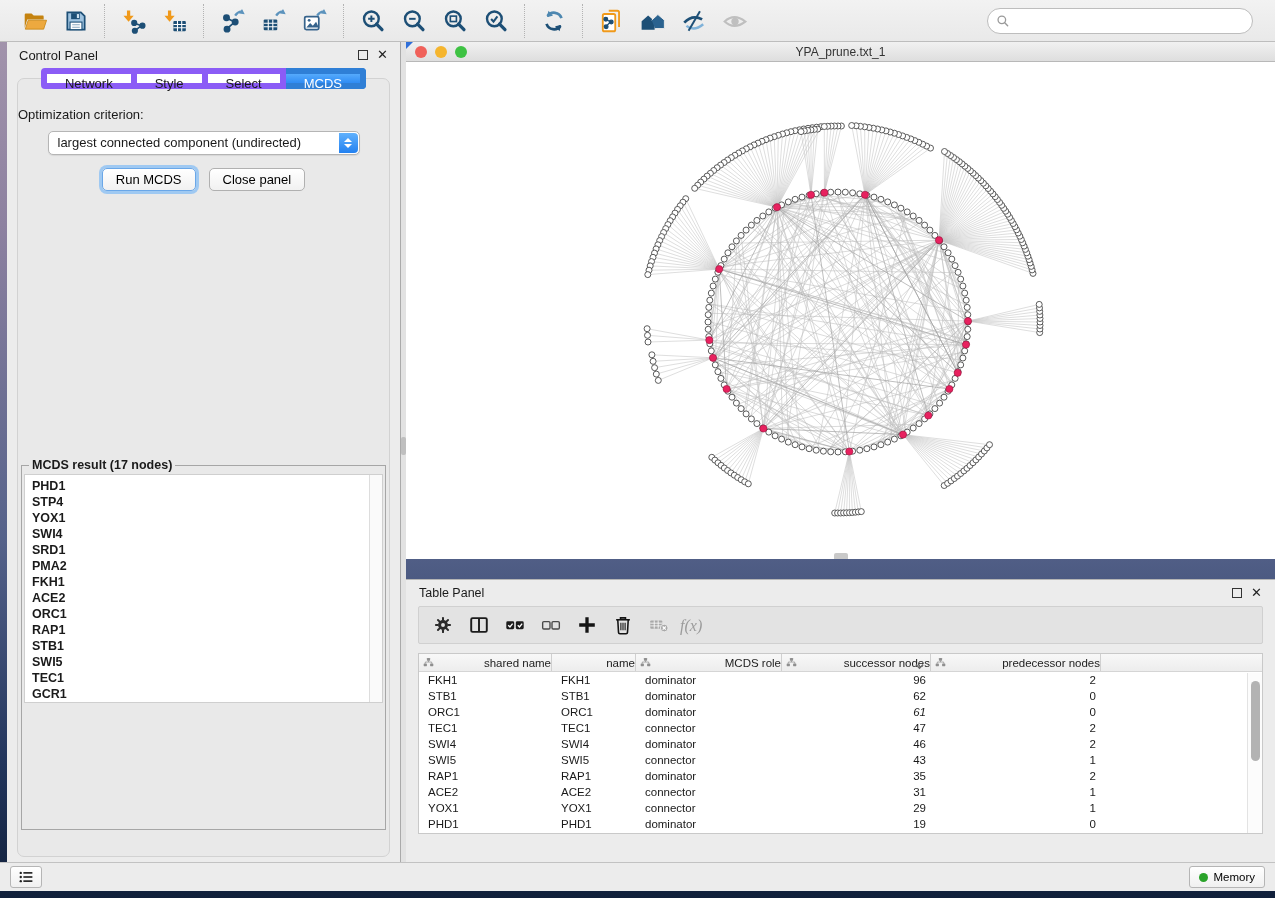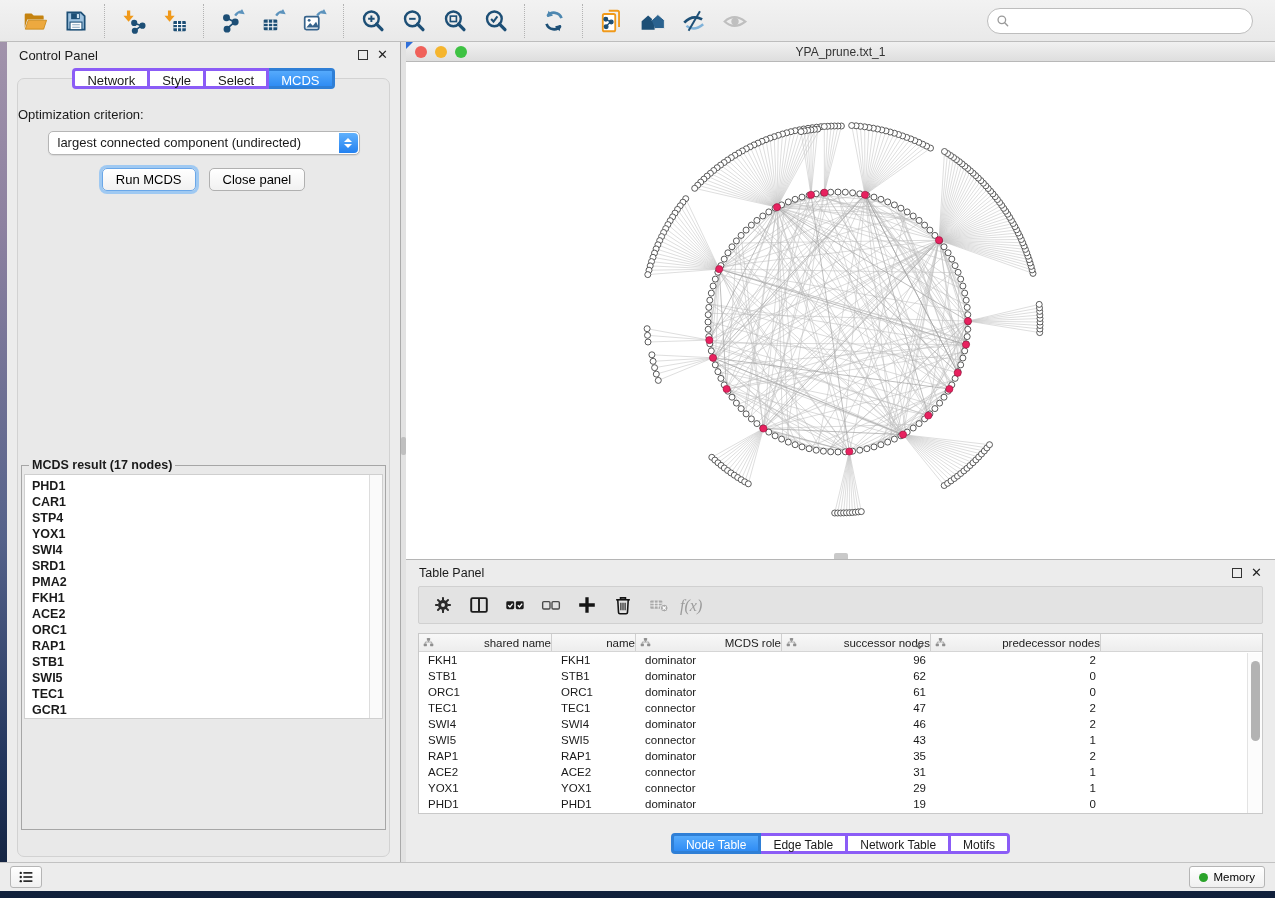--- a/index.html
+++ b/index.html
@@ -25,21 +25,21 @@
     font-size:12px; padding:0 8px 0 5px; }
   
   .main { position:absolute; top:42px; left:0; width:1275px; height:820px; display:flex; padding-left:7px; }
   
   .control-panel { width:393px; height:820px; background:#ececec; display:flex; flex-direction:column; }
   .cp-title-row { height:26px; display:flex; align-items:center; padding:0 12px; font-size:13px; }
   .panel-btns { margin-left:auto; display:flex; align-items:center; gap:9px; }
   .float-btn { width:10px; height:10px; border:1.6px solid #333; display:inline-block; cursor:pointer; }
   .close-btn { font-size:13px; font-weight:bold; color:#222; cursor:pointer; line-height:10px; }
   .cp-tabs { position:relative; z-index:2; display:flex; justify-content:center; margin-bottom:-11px; }
-  .tab { height:21px; line-height:19px; padding:0 12px; background:#fff; border:3px solid #8b5cf6;
+  .tab { height:21px; line-height:19px; padding:0 18px; background:#fff; border:6px solid #8b5cf6;
     font-size:13px; cursor:pointer; }
   .tab + .tab { border-left:none; }
   .tab:first-child { border-radius:4px 0 0 4px; }
   .tab:last-child { border-radius:0 4px 4px 0; }
   .tab.selected { background:linear-gradient(#55aafc,#2f8cf4); color:#fff; border-color:#2f7fd6; }
   .cp-content { flex:1; margin:0 10px 5px 10px; background:#e9e9e9; border:1px solid #d2d2d2;
     border-radius:7px; padding:28px 0 14px 0; display:flex; flex-direction:column; }
   .opt-label { font-size:13px; margin-bottom:9px; }
   .select-box { position:relative; width:312px; height:24px; margin:0 auto; background:#fff;
     border:1px solid #b5b5b5; border-radius:5px; font-size:13px; line-height:22px;
@@ -60,21 +60,21 @@
   .mcds-list { position:relative; width:100%; height:100%; background:#fff; border:1px solid #cfcfcf;
     overflow:hidden; padding:3px 0 0 0; }
   .mcds-item { font-size:12.5px; line-height:16px; padding-left:7px; cursor:default; }
   .mcds-scroll { position:absolute; top:0; right:0; bottom:0; width:13px; background:#fafafa;
     border-left:1px solid #ddd; }
   
   .v-divider { width:6px; height:820px; background:#e2e2e2; border-left:1px solid #aaa; position:relative; }
   .v-grip { position:absolute; top:395px; left:0px; width:5px; height:18px; background:#bfbfbf;
     border-radius:2px; cursor:col-resize; }
   
-  .right-col { flex:1; display:flex; flex-direction:column; }
+  .right-col { flex:1; display:flex; flex-direction:column;gap:20px; }
   .net-window { height:517px; background:#fff; position:relative; }
   .net-titlebar { height:20px; background:linear-gradient(#f1f1f1,#dedede); border-bottom:1px solid #b8b8b8;
     display:flex; align-items:center; justify-content:center; position:relative; font-size:12px; color:#333; }
   .corner-tri { position:absolute; left:0; top:0; width:0; height:0;
     border-top:7px solid #2f6fd9; border-right:7px solid transparent; }
   .lights { position:absolute; left:9px; top:4px; display:flex; gap:8px; }
   .light { width:12px; height:12px; border-radius:50%; cursor:pointer; }
   .net-canvas { width:100%; height:497px; display:block; background:#fff; }
   .h-grip { position:absolute; bottom:0px; left:50%; margin-left:-7px; width:14px; height:6px;
     background:#c9c9c9; border-radius:2px 2px 0 0; cursor:row-resize; }
@@ -299,21 +299,20 @@
           </span>
         </div>
         <div class="btn-row">
           <button class="mac-btn focused">Run MCDS</button>
           <button class="mac-btn">Close panel</button>
         </div>
         <fieldset class="mcds-fieldset">
           <legend>MCDS result (17 nodes)</legend>
           <div class="mcds-list" id="mcds-list">
             <div class="mcds-item">PHD1</div>
-              <div class="mcds-item">CAR1</div>
               <div class="mcds-item">STP4</div>
               <div class="mcds-item">YOX1</div>
               <div class="mcds-item">SWI4</div>
               <div class="mcds-item">SRD1</div>
               <div class="mcds-item">PMA2</div>
               <div class="mcds-item">FKH1</div>
               <div class="mcds-item">ACE2</div>
               <div class="mcds-item">ORC1</div>
               <div class="mcds-item">RAP1</div>
               <div class="mcds-item">STB1</div>
@@ -1235,21 +1234,21 @@
                 <div class="td l" style="width: 133px;">STB1</div>
                 <div class="td l" style="width: 84px;">STB1</div>
                 <div class="td l" style="width: 146px;">dominator</div>
                 <div class="td r" style="width: 149px;">62</div>
                 <div class="td r" style="width: 170px;">0</div>
               </div>
               <div class="tr">
                 <div class="td l" style="width: 133px;">ORC1</div>
                 <div class="td l" style="width: 84px;">ORC1</div>
                 <div class="td l" style="width: 146px;">dominator</div>
-                <div class="td r" style="width: 149px;">61</div>
+                <div class="td r" style="width: 149px; font-style: italic;">61</div>
                 <div class="td r" style="width: 170px;">0</div>
               </div>
               <div class="tr">
                 <div class="td l" style="width: 133px;">TEC1</div>
                 <div class="td l" style="width: 84px;">TEC1</div>
                 <div class="td l" style="width: 146px;">connector</div>
                 <div class="td r" style="width: 149px;">47</div>
                 <div class="td r" style="width: 170px;">2</div>
               </div>
               <div class="tr">
@@ -1292,26 +1291,20 @@
                 <div class="td l" style="width: 84px;">PHD1</div>
                 <div class="td l" style="width: 146px;">dominator</div>
                 <div class="td r" style="width: 149px;">19</div>
                 <div class="td r" style="width: 170px;">0</div>
               </div>
             </div>
           <div class="tp-scroll">
             <div class="tp-thumb"></div>
           </div>
         </div>
-        <div class="tp-tabs" id="tp-tabs">
-            <div class="tab selected">Node Table</div>
-            <div class="tab">Edge Table</div>
-            <div class="tab">Network Table</div>
-            <div class="tab">Motifs</div>
-          </div>
       </div>
     </div>
   </div>
 
   <div class="status-bar">
     <button class="sb-btn">
       <svg width="18" height="18" viewBox="0 0 24 24">
           <g fill="#222">
             <circle cx="5" cy="6.5" r="1.6"></circle>
             <circle cx="5" cy="12" r="1.6"></circle>

